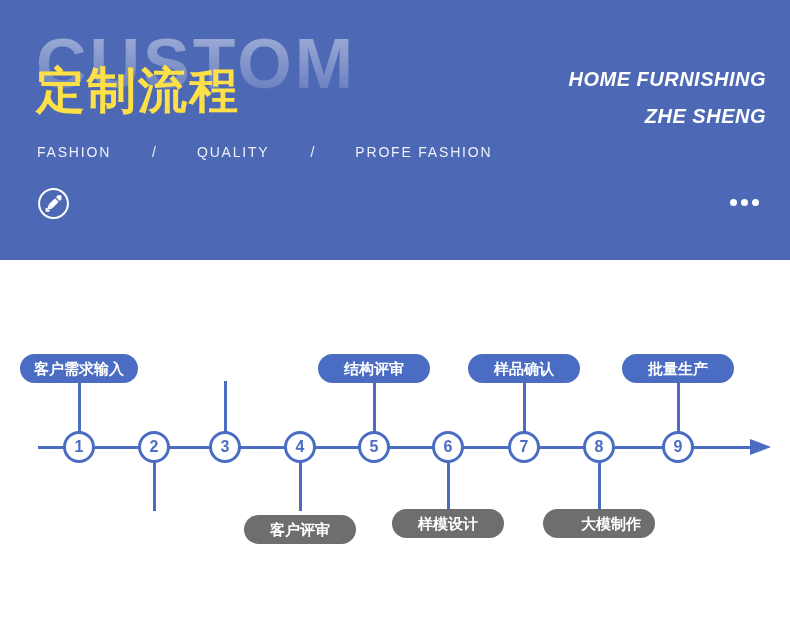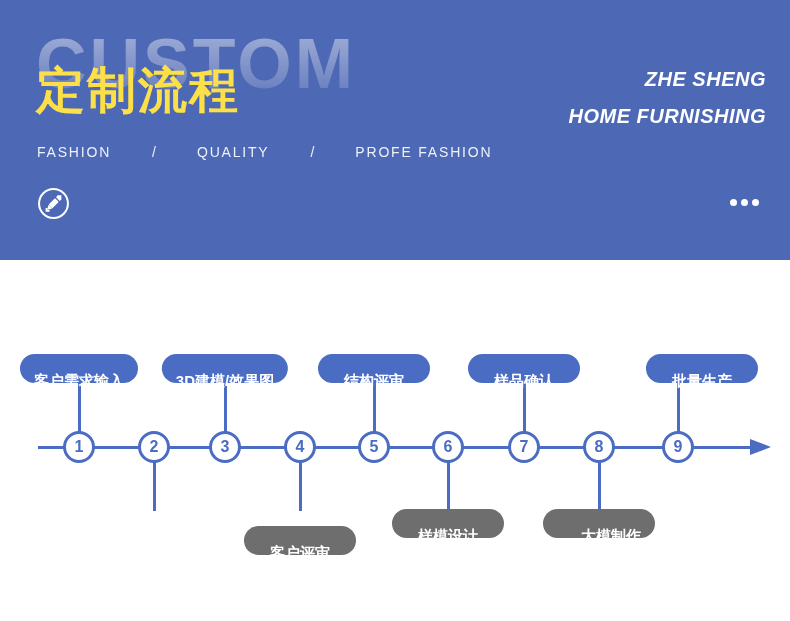--- a/index.html
+++ b/index.html
@@ -35,21 +35,21 @@
   .layer { position:absolute; left:0; top:0; width:790px; height:621px; }
   .axis { position:absolute; left:38px; top:446px; width:716px; height:3px; background:var(--accent); }
   .arrowhead {
     position:absolute; left:750px; top:439px; width:0; height:0;
     border-top:8px solid transparent; border-bottom:8px solid transparent;
     border-left:21px solid var(--accent);
   }
   .connector { position:absolute; width:3px; background:var(--accent); z-index:1; }
   .step-label {
     position:absolute; transform:translateX(-50%); height:29px; line-height:29px;
-    min-width:112px; padding:12px 14px; box-sizing:border-box; border-radius:15px;
+    min-width:112px; padding:0 14px; box-sizing:border-box; border-radius:15px;
     text-align:center; color:#ffffff; font-size:15px; font-weight:700;
     white-space:nowrap; z-index:2;
   }
   .step-label.blue { background:var(--accent); }
   .step-label.gray { background:var(--gray); }
   .step-circle {
     position:absolute; width:32px; height:32px; box-sizing:border-box;
     border:3px solid var(--accent); border-radius:50%; background:#ffffff;
     color:var(--accent); font-size:16px; font-weight:800;
     display:flex; align-items:center; justify-content:center; z-index:3;
@@ -66,22 +66,22 @@
 
     <div class="tagline">
       <span>FASHION</span>
       <span class="slash">/</span>
       <span>QUALITY</span>
       <span class="slash">/</span>
       <span>PROFE FASHION</span>
     </div>
 
     <div class="brand">
+      <div>HOME FURNISHING</div>
       <div>ZHE SHENG</div>
-      <div>HOME FURNISHING</div>
     </div>
 
     <svg class="design-icon" width="35" height="35" viewBox="0 0 40 40" aria-hidden="true">
       <circle cx="20" cy="20" r="16.5" fill="none" stroke="#ffffff" stroke-width="2.3"></circle>
       <g transform="rotate(-45 20 20)">
         <rect x="15" y="17" width="10.5" height="6" rx="1" fill="#ffffff"></rect>
         <path d="M15 17 L9.5 20 L15 23 Z" fill="#ffffff"></path>
         <rect x="27" y="17" width="3.2" height="6" rx="0.8" fill="#ffffff"></rect>
       </g>
       <polyline points="24.5,11.5 28,11.5 28,15" fill="none" stroke="#ffffff" stroke-width="2"></polyline>
@@ -98,35 +98,34 @@
   <main class="layer" id="timeline">
     <div class="axis"></div>
     <div class="arrowhead"></div>
 
   <div class="connector" style="left: 77.5px; top: 381px; height: 66px;"></div>
       <div class="step-label blue" style="left: 79px; top: 354px;">客户需求输入</div>
       <div class="step-circle" style="left: 63px; top: 431px;">1</div>
       <div class="connector" style="left: 152.5px; top: 447px; height: 64px;"></div>
       <div class="step-circle" style="left: 138px; top: 431px;">2</div>
       <div class="connector" style="left: 223.5px; top: 381px; height: 66px;"></div>
-      <div class="step-label blue" style="left: 225px; top: 354px;">3D建模/效果图</div>
       <div class="step-circle" style="left: 209px; top: 431px;">3</div>
       <div class="connector" style="left: 298.5px; top: 447px; height: 64px;"></div>
-      <div class="step-label gray" style="left: 300px; top: 526px;">客户评审</div>
+      <div class="step-label gray" style="left: 300px; top: 515px;">客户评审</div>
       <div class="step-circle" style="left: 284px; top: 431px;">4</div>
       <div class="connector" style="left: 372.5px; top: 381px; height: 66px;"></div>
       <div class="step-label blue" style="left: 374px; top: 354px;">结构评审</div>
       <div class="step-circle" style="left: 358px; top: 431px;">5</div>
       <div class="connector" style="left: 446.5px; top: 447px; height: 64px;"></div>
       <div class="step-label gray" style="left: 448px; top: 509px; text-align: center;">样模设计</div>
       <div class="step-circle" style="left: 432px; top: 431px;">6</div>
       <div class="connector" style="left: 522.5px; top: 381px; height: 66px;"></div>
       <div class="step-label blue" style="left: 524px; top: 354px;">样品确认</div>
       <div class="step-circle" style="left: 508px; top: 431px;">7</div>
       <div class="connector" style="left: 597.5px; top: 447px; height: 64px;"></div>
       <div class="step-label gray" style="left: 599px; top: 509px; text-align: right;">大模制作</div>
       <div class="step-circle" style="left: 583px; top: 431px;">8</div>
       <div class="connector" style="left: 676.5px; top: 381px; height: 66px;"></div>
-      <div class="step-label blue" style="left: 702px; top: 354px;">批量生产</div>
+      <div class="step-label blue" style="left: 678px; top: 354px;">批量生产</div>
       <div class="step-circle" style="left: 662px; top: 431px;">9</div>
     </main>
 
 </div>
 
 </body></html>

